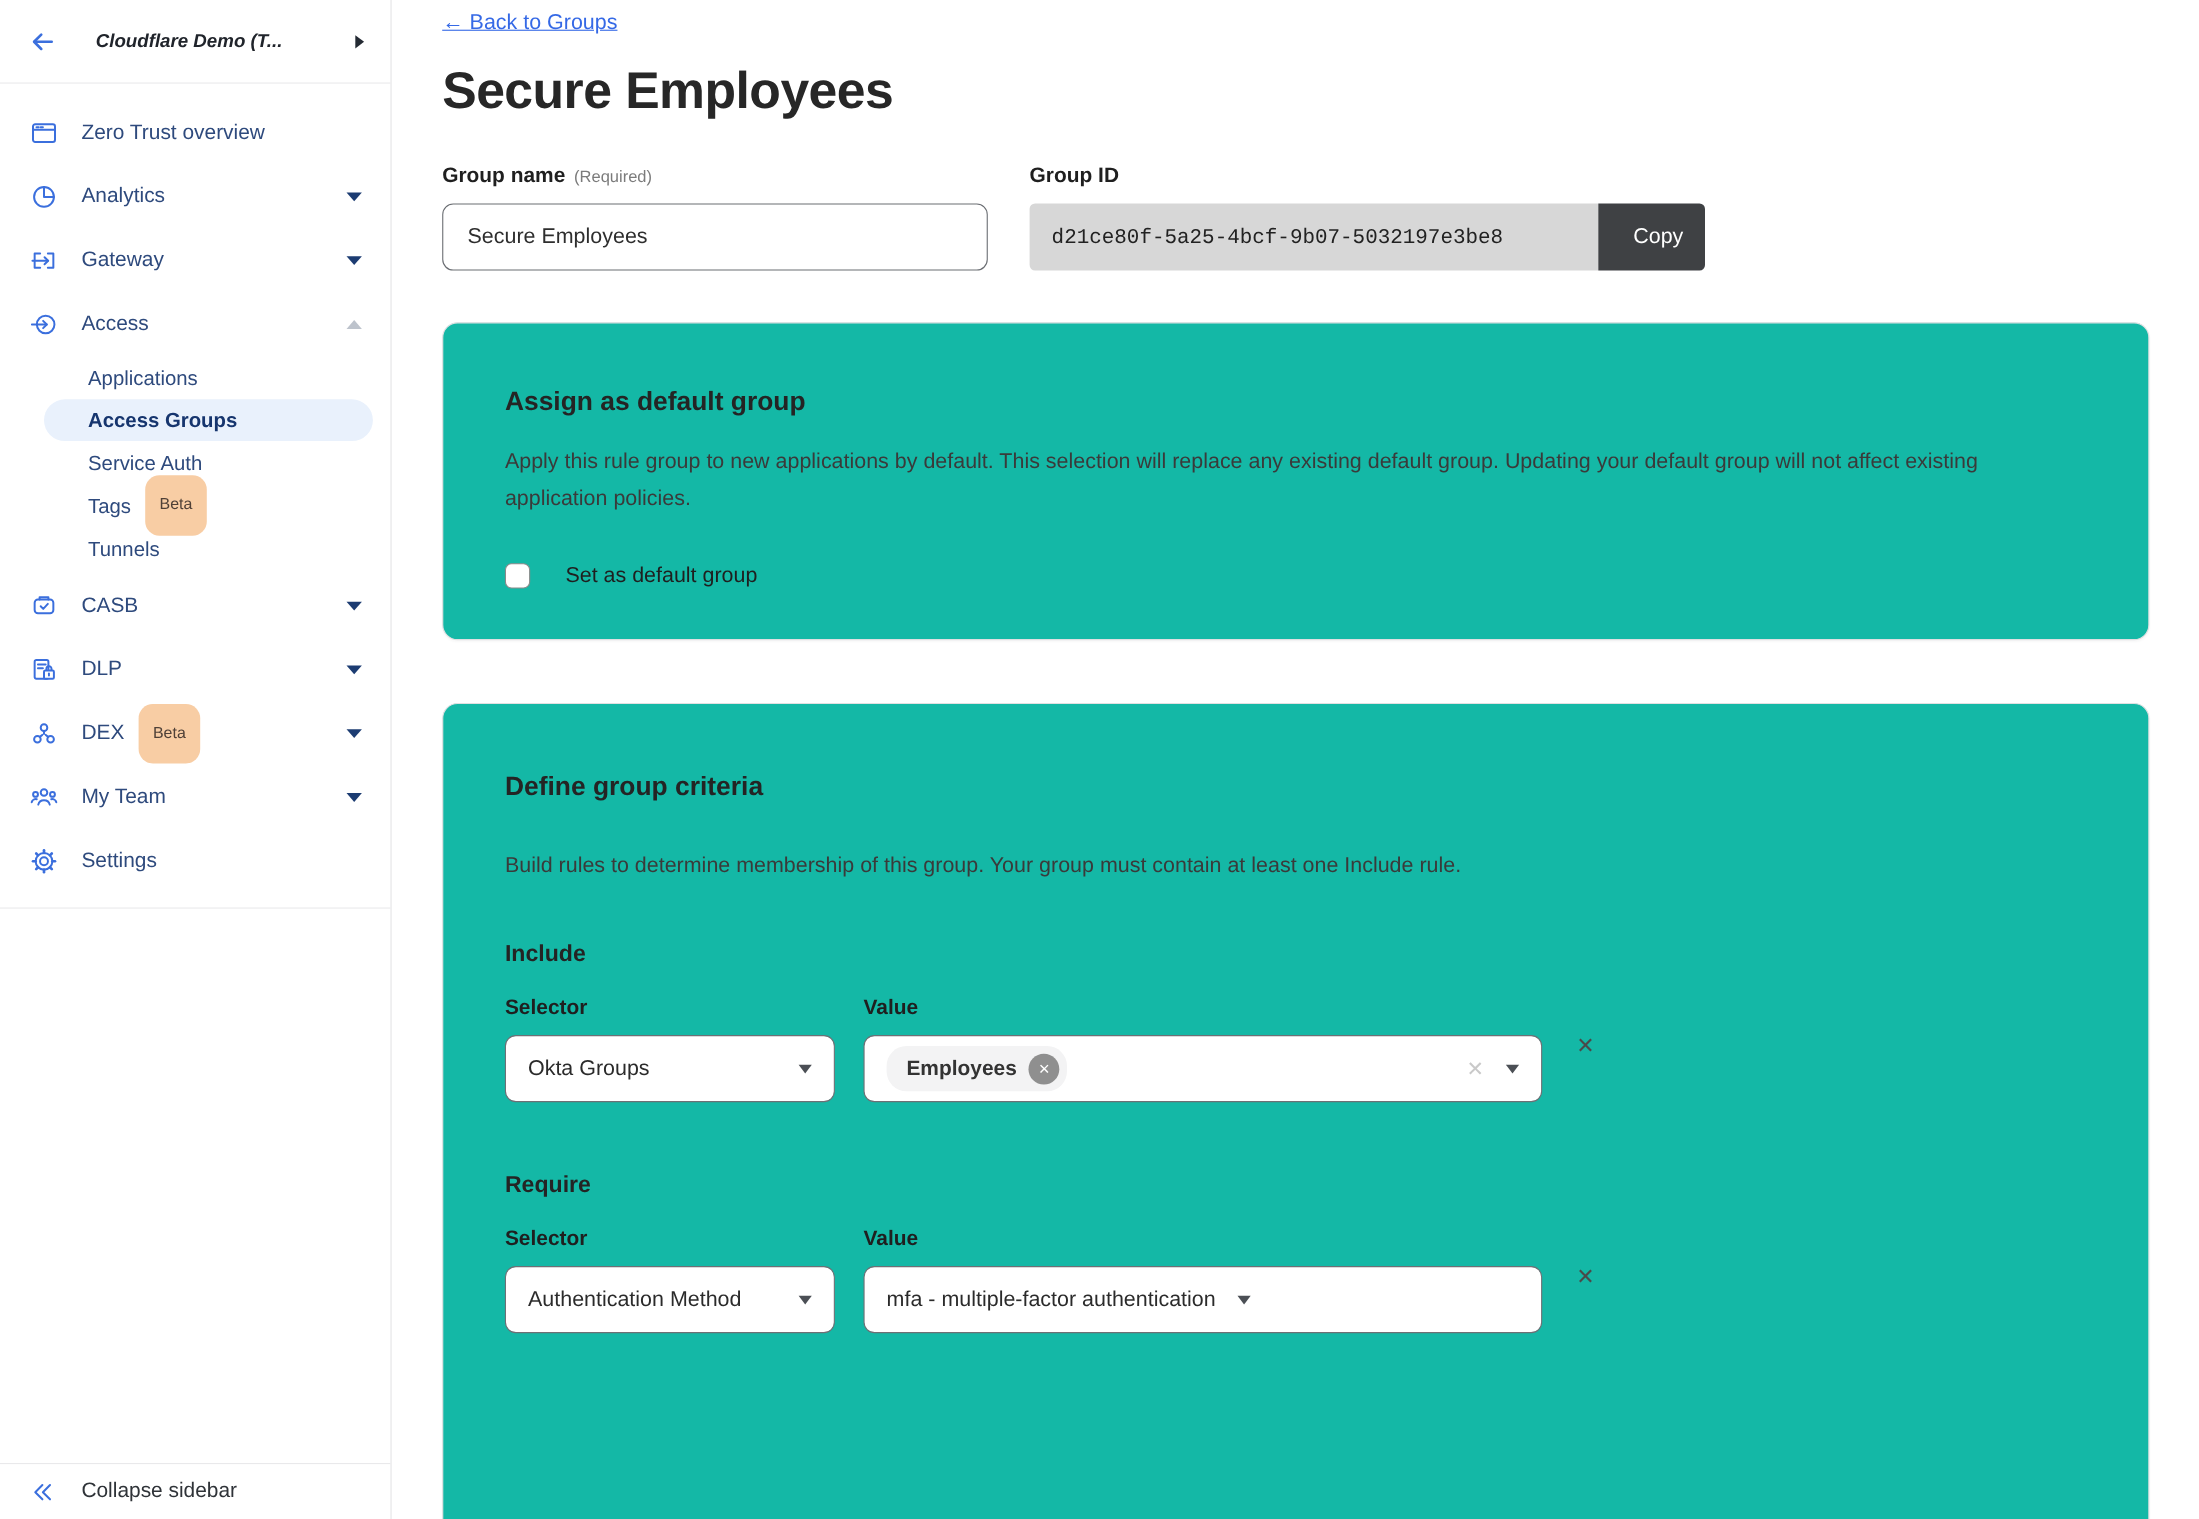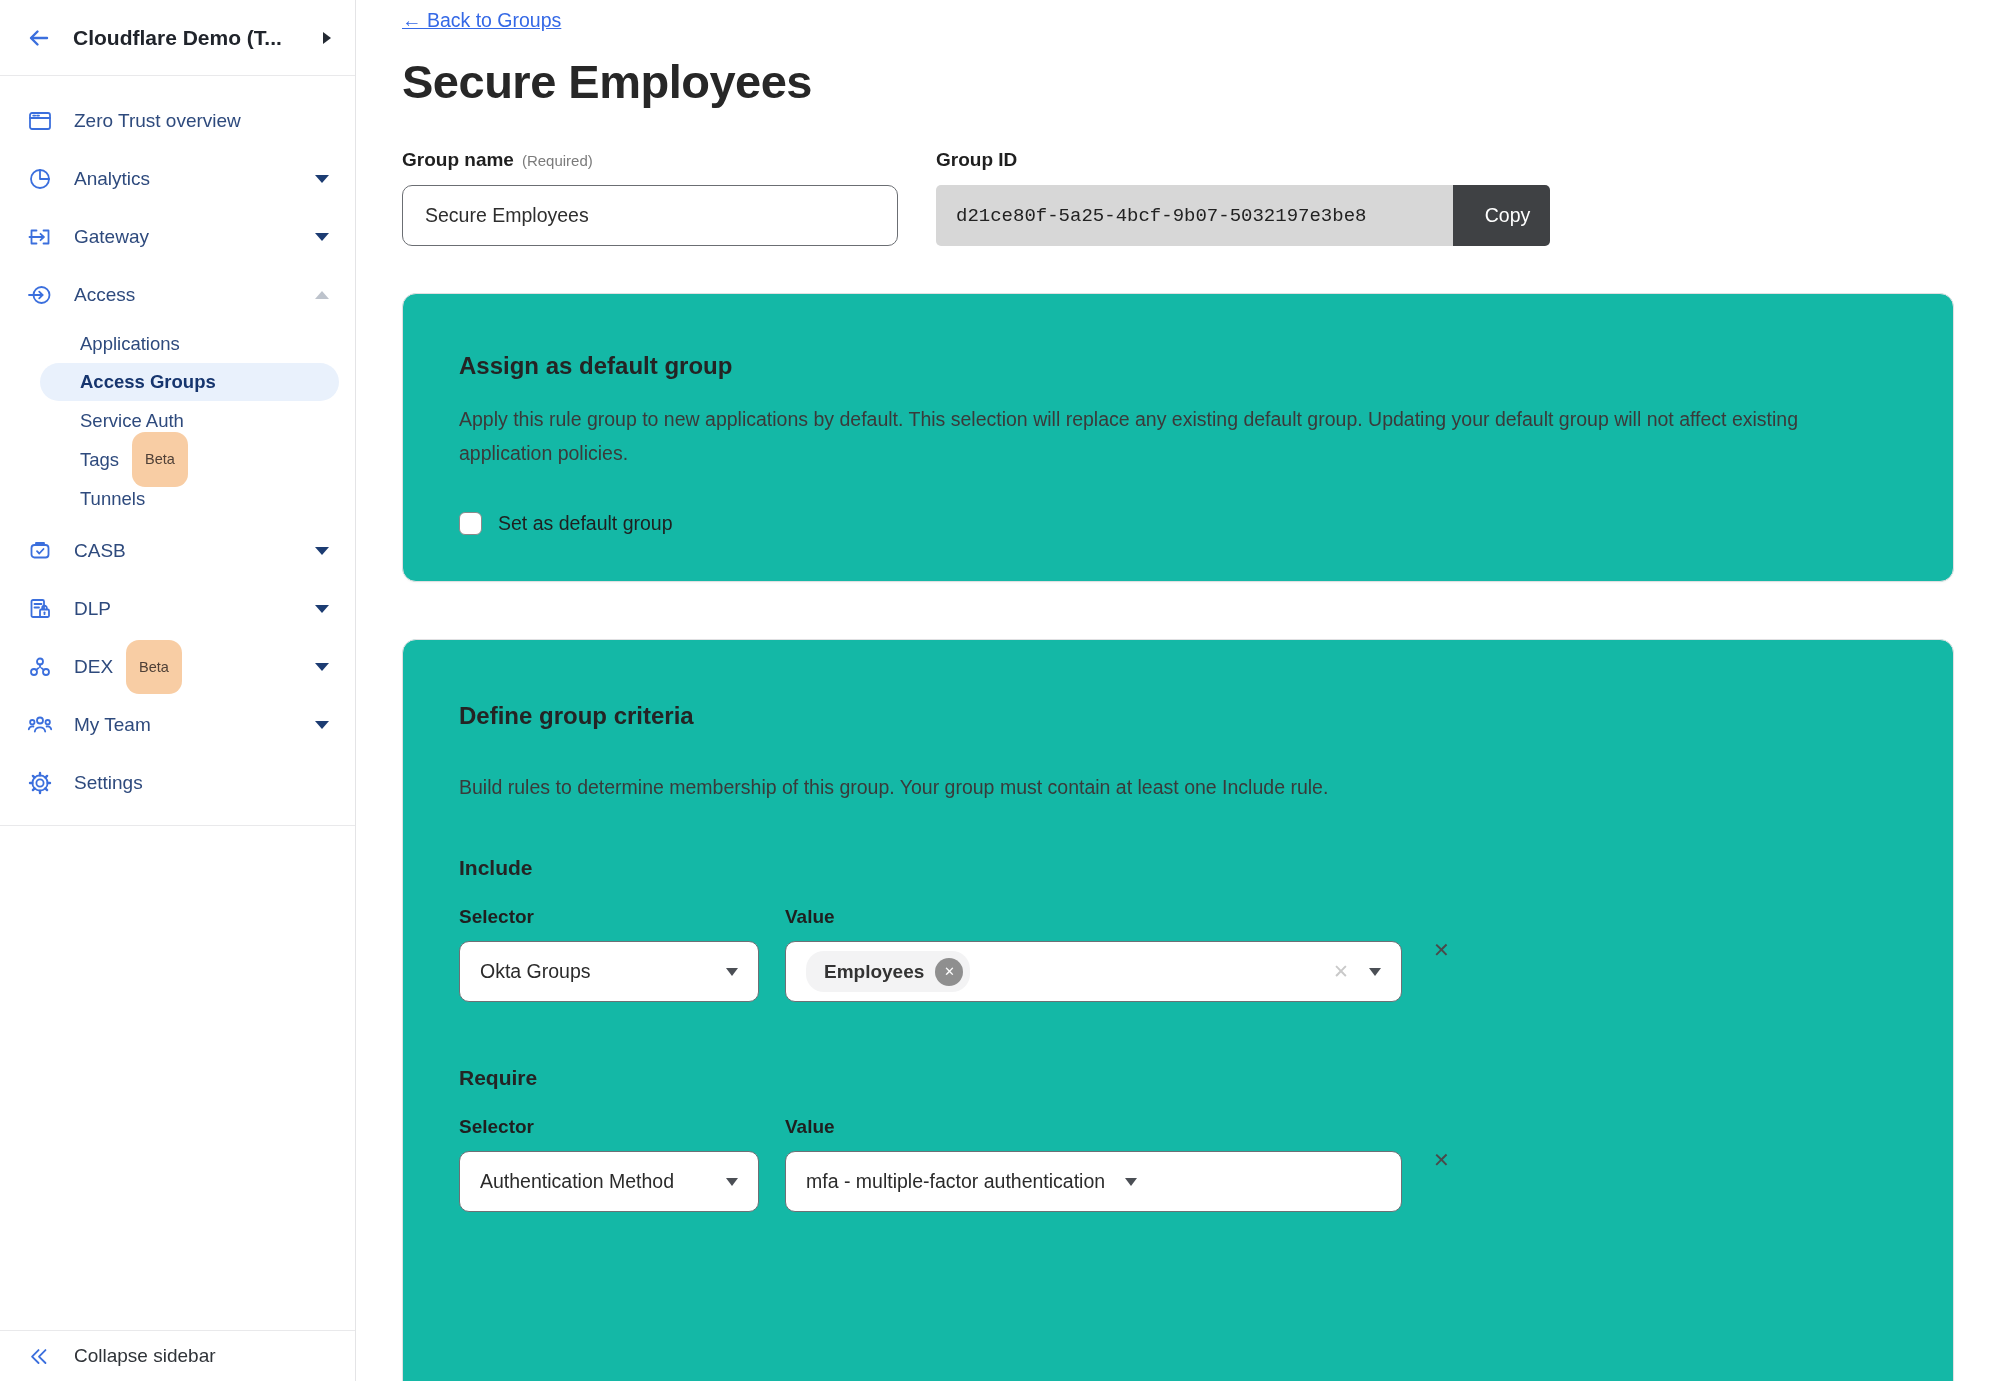--- a/index.html
+++ b/index.html
@@ -17,22 +17,22 @@
   html,body{width:1999px;height:1381px;overflow:hidden;background:#fff;
     font-family:"Liberation Sans",sans-serif;color:#2b2b2b;}
   svg{stroke:var(--icon-blue);fill:none;stroke-width:1.8;stroke-linecap:round;stroke-linejoin:round;}
 
   
   .sidebar{position:absolute;left:0;top:0;width:356px;height:1381px;background:#fff;
     border-right:1px solid #e4e4e6;}
   .sb-header{height:76px;display:flex;align-items:center;padding:0 24px 0 26px;
     border-bottom:1px solid #e9e9eb;}
   .sb-header .back-ic{width:26px;height:26px;flex:0 0 auto;cursor:pointer;}
-  .sb-title{font-size:21px;font-weight:bold;color:#20242b;margin-left:21px;flex:1;
-    white-space:nowrap;overflow:hidden;}
+  .sb-title{font-size:17px;font-weight:bold;color:#20242b;margin-left:35px;flex:1;
+    white-space:nowrap;overflow:hidden;font-style:italic;}
   .caret-right{width:0;height:0;border-top:6px solid transparent;border-bottom:6px solid transparent;
     border-left:8px solid #242a33;margin-left:8px;}
   .nav{padding-top:16px;}
   .nav-item{height:58px;display:flex;align-items:center;padding:0 26px 0 27px;cursor:pointer;}
   .nav-icon{width:26px;height:26px;flex:0 0 auto;display:flex;align-items:center;justify-content:center;}
   .nav-icon svg{width:26px;height:26px;}
   .nav-label{font-size:19px;color:#2e4a7d;margin-left:21px;}
   .chev-down{width:0;height:0;border-left:7px solid transparent;border-right:7px solid transparent;
     border-top:8px solid var(--navy);margin-left:auto;}
   .chev-up-gray{width:0;height:0;border-left:7px solid transparent;border-right:7px solid transparent;
@@ -70,21 +70,21 @@
     font-family:"Liberation Mono","DejaVu Sans Mono",monospace;font-size:19px;color:#222;}
   .copy-btn{width:97px;height:61px;background:var(--copy-bg);color:#fff;border:none;cursor:pointer;
     border-radius:0 5px 5px 0;font-family:"Liberation Sans",sans-serif;font-size:19.5px;padding-left:12px;}
 
   .card{width:1552px;border:1px solid #e0e0e2;border-radius:14px;background:#14b8a6;
     box-shadow:0 1px 2px rgba(0,0,0,0.03);}
   .card1{margin-top:47px;padding:58px 56px 46px;}
   .card2{margin-top:57px;padding:62px 56px 60px;height:760px;}
   .card-title{font-size:24px;font-weight:bold;color:#242424;}
   .card-desc{margin-top:22px;font-size:19.5px;line-height:34px;color:#3a3a3a;max-width:1410px;}
-  .checkbox-row{margin-top:42px;display:flex;align-items:center;}
+  .checkbox-row{margin-top:42px;display:flex;align-items:center;gap:16px;}
   .checkbox{appearance:none;-webkit-appearance:none;width:23px;height:23px;border:1.5px solid #8a8a8a;
     border-radius:6px;background:#fff;cursor:pointer;flex:0 0 auto;}
   .checkbox-label{font-size:19.5px;color:#1f1f1f;margin-left:16px;}
 
   .section-label{font-size:21px;font-weight:bold;color:#242424;}
   .inc-label{margin-top:52px;}
   .req-label{margin-top:64px;}
   .rule-row{display:flex;margin-top:26px;align-items:flex-start;}
   .rule-col .col-label{font-size:19px;font-weight:bold;color:#1f1f1f;}
   .select-box{margin-top:13px;height:61px;border:1.5px solid #6d7075;border-radius:10px;background:#fff;

